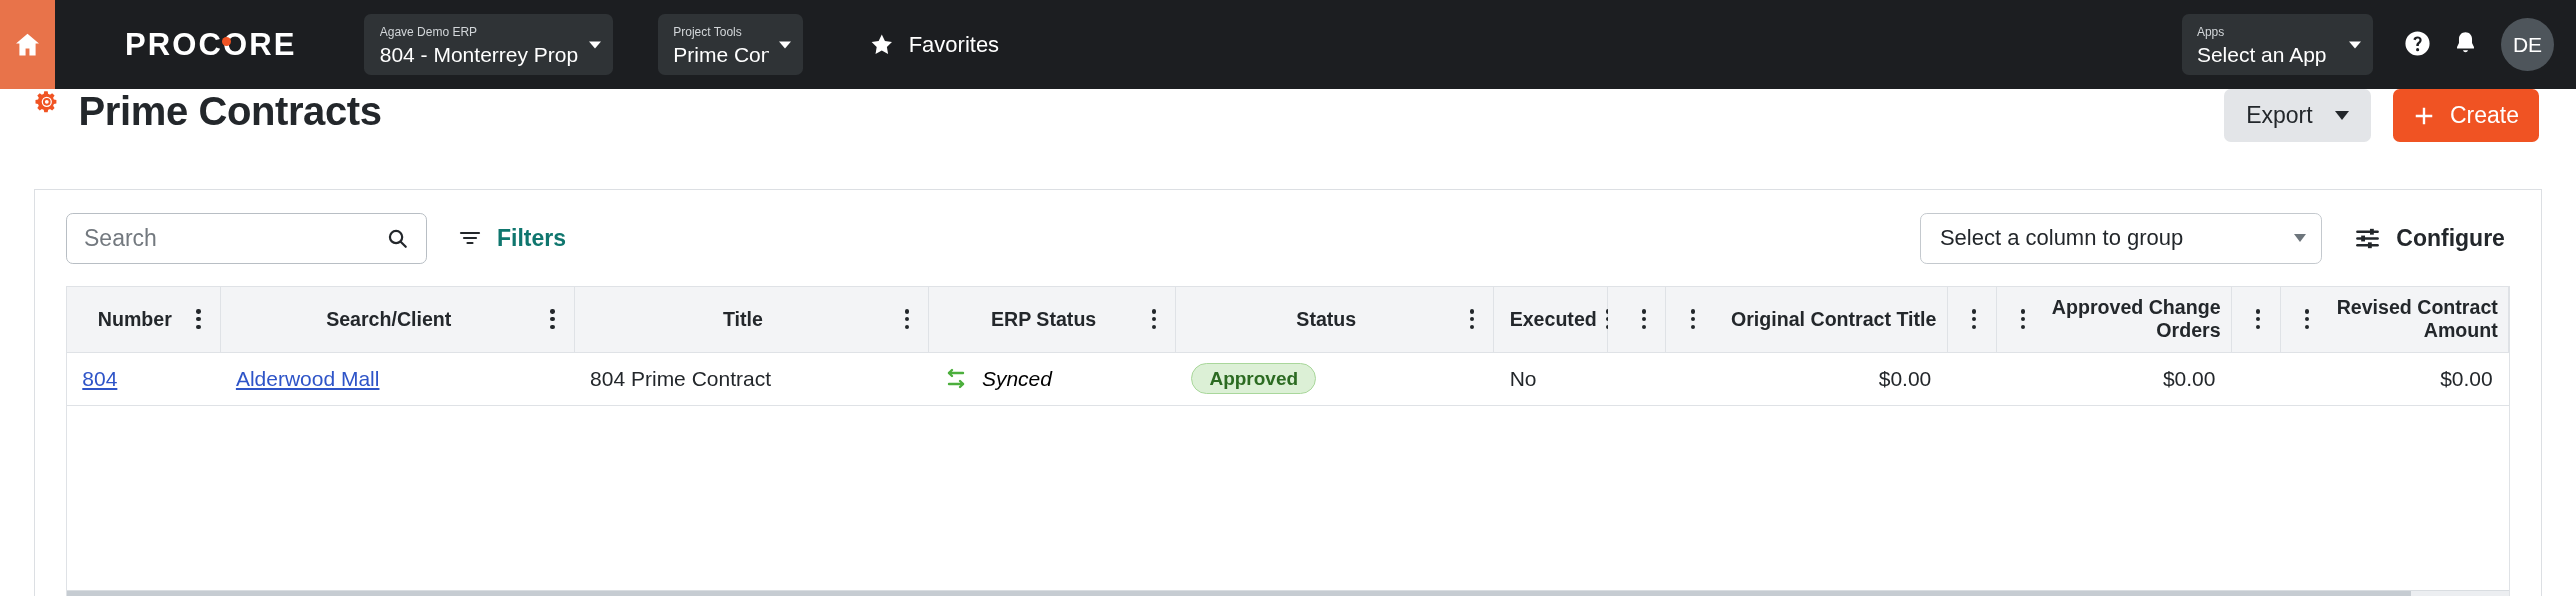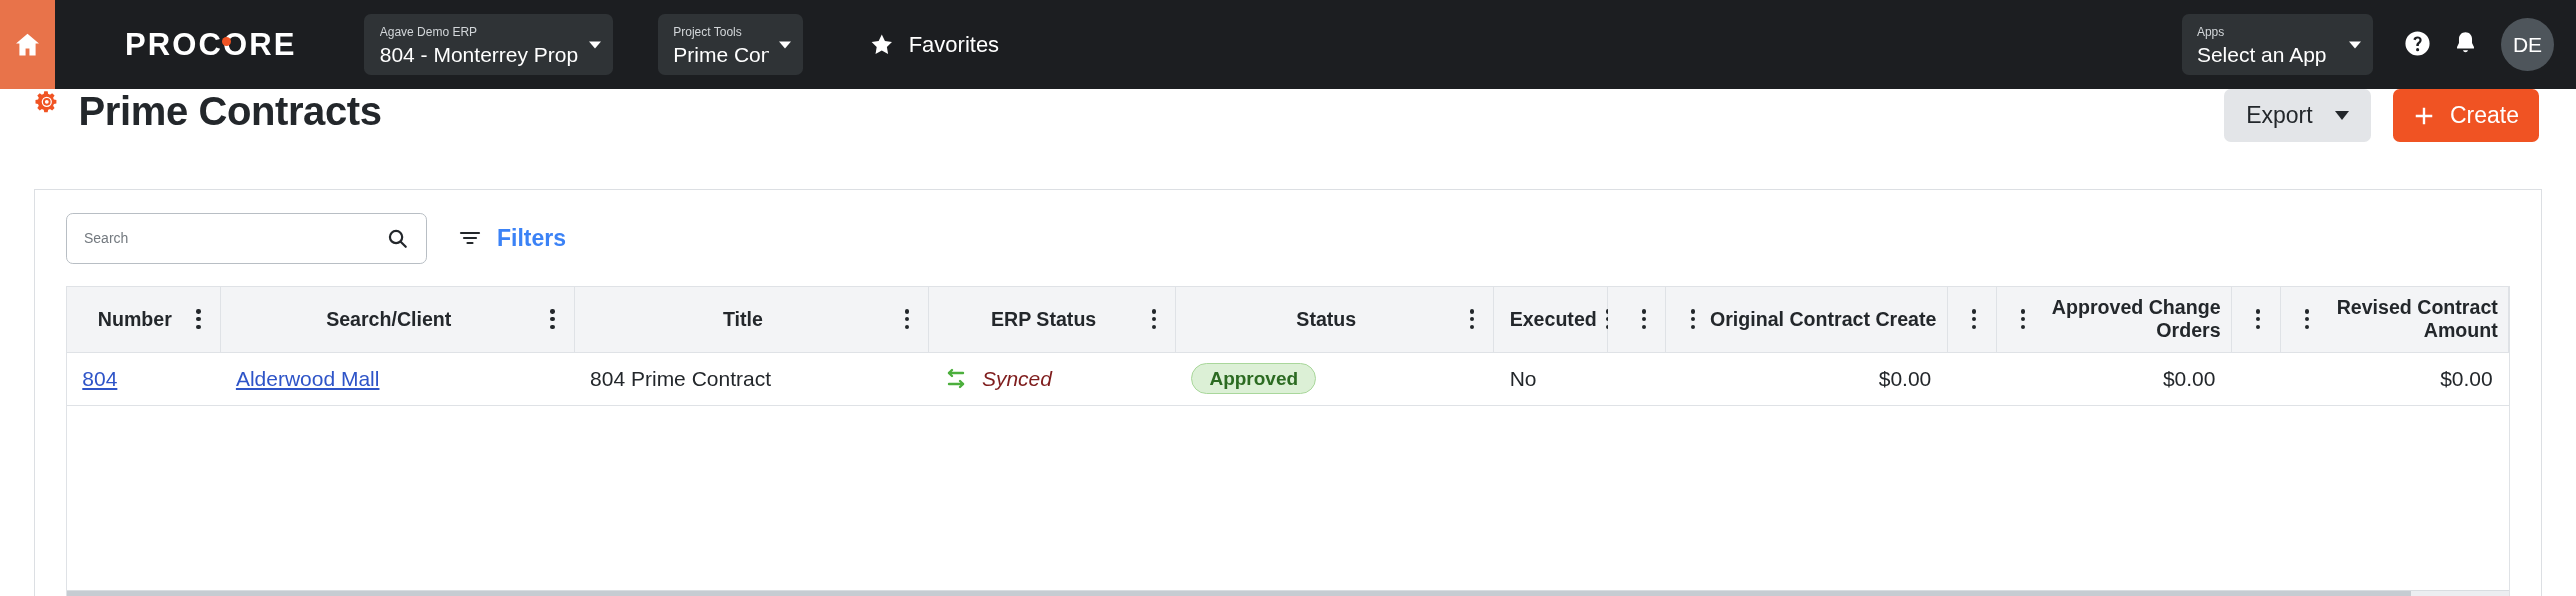--- a/index.html
+++ b/index.html
@@ -256,40 +256,40 @@
     border: 0.9px solid #b8bec4;
     border-radius: 6.8px;
     display: flex;
     align-items: center;
     padding: 0 17px;
     cursor: text;
   }
   .tb-search input {
     flex: 1 1 auto;
     border: none; outline: none;
-    font-size: 14px;
+    font-size: 23px;
     font-family: "Liberation Sans", sans-serif;
     color: #23272b;
     background: transparent;
     min-width: 0;
   }
   .tb-search input::placeholder { color: #73797f; }
   .tb-search .mag2 { width: 23px; height: 23px; flex:0 0 auto;}
 
   .filters-btn {
     display: flex;
     align-items: center;
     margin-left: 25.6px;
     cursor: pointer;
     padding: 6.8px 5.1px;
   }
   .filters-btn .ficon { width: 24px; height: 24px; }
   .filters-btn .flabel {
     font-size: 23px;
-    color: #3b82f6;
+    color: #0f766e;
     font-weight: 700;
     margin-left: 15.3px;
     white-space: nowrap;
   }
 
   .tb-right { margin-left: auto; display: flex; align-items: center; }
   .group-select {
     width: 402px;
     height: 51px;
     border: 0.9px solid #c4c9ce;
@@ -397,21 +397,21 @@
   td.numeric { text-align: right; }
   .cell-link {
     color: #2e54c8;
     text-decoration: underline;
     cursor: pointer;
   }
   .erp-cell { display: flex; align-items: center; }
   .sync-icon { width: 24px; height: 24px; flex: 0 0 auto; }
   .sync-text {
     font-style: italic;
-    color: #7f1d1d;
+    color: #000000;
     font-size: 21px;
     margin-left: 13.6px;
   }
   .pill {
     display: inline-block;
     background: #dcf0d6;
     border: 0.9px solid #a9d79b;
     color: #2c6b22;
     border-radius: 851px;
     font-size: 19px;
@@ -547,20 +547,39 @@
       <span class="ficon">
         <svg viewBox="0 0 24 24" stroke="#23272b" stroke-width="2.2" stroke-linecap="round">
           <line x1="3" y1="7" x2="21" y2="7"></line>
           <line x1="6" y1="12" x2="18" y2="12"></line>
           <line x1="9.5" y1="17" x2="14.5" y2="17"></line>
         </svg>
       </span>
       <span class="flabel">Filters</span>
     </div>
 
+    <div class="tb-right">
+      <div class="group-select">
+        <span class="gtxt">Select a column to group</span>
+        <span class="caret3"></span>
+      </div>
+      <div class="configure-btn">
+        <span class="cicon">
+          <svg viewBox="0 0 24 24" stroke="#23272b" stroke-width="2.2" stroke-linecap="round" fill="none">
+            <line x1="3" y1="6" x2="21" y2="6"></line>
+            <line x1="3" y1="12" x2="21" y2="12"></line>
+            <line x1="3" y1="18" x2="21" y2="18"></line>
+            <rect x="14.2" y="3.4" width="3.4" height="5.2" fill="#23272b" stroke="none"></rect>
+            <rect x="6.4" y="9.4" width="3.4" height="5.2" fill="#23272b" stroke="none"></rect>
+            <rect x="12.4" y="15.4" width="3.4" height="5.2" fill="#23272b" stroke="none"></rect>
+          </svg>
+        </span>
+        <span class="clabel">Configure</span>
+      </div>
+    </div>
   </div>
 
   <div class="table-wrap">
     <table class="grid">
       <colgroup>
           <col style="width: 153px;">
           <col style="width: 354px;">
           <col style="width: 354px;">
           <col style="width: 247px;">
           <col style="width: 318px;">
@@ -644,21 +663,21 @@
                 </span>
               </div>
             </th>
             <th class="numeric">
               <div class="hd right">
                 <span class="kebab">
                   <span></span>
                   <span></span>
                   <span></span>
                 </span>
-                <span class="htxt">Original Contract Create</span>
+                <span class="htxt">Original Contract Title</span>
               </div>
             </th>
             <th class="numeric">
               <div class="hd right">
                 <span class="kebab">
                   <span></span>
                   <span></span>
                   <span></span>
                 </span>
                 <span class="htxt"></span>

